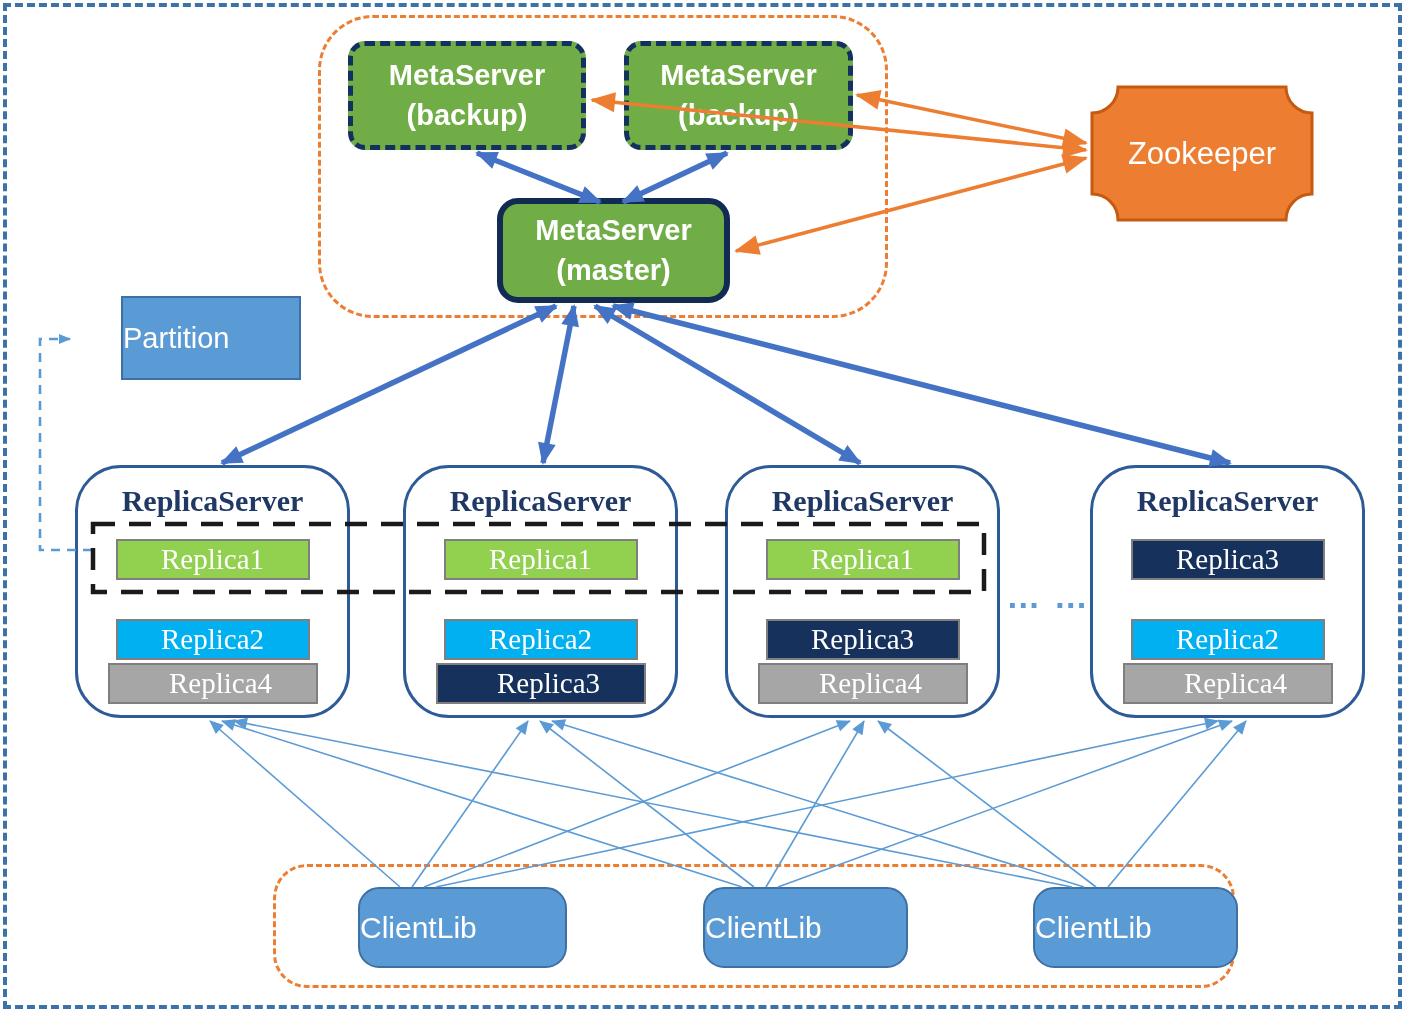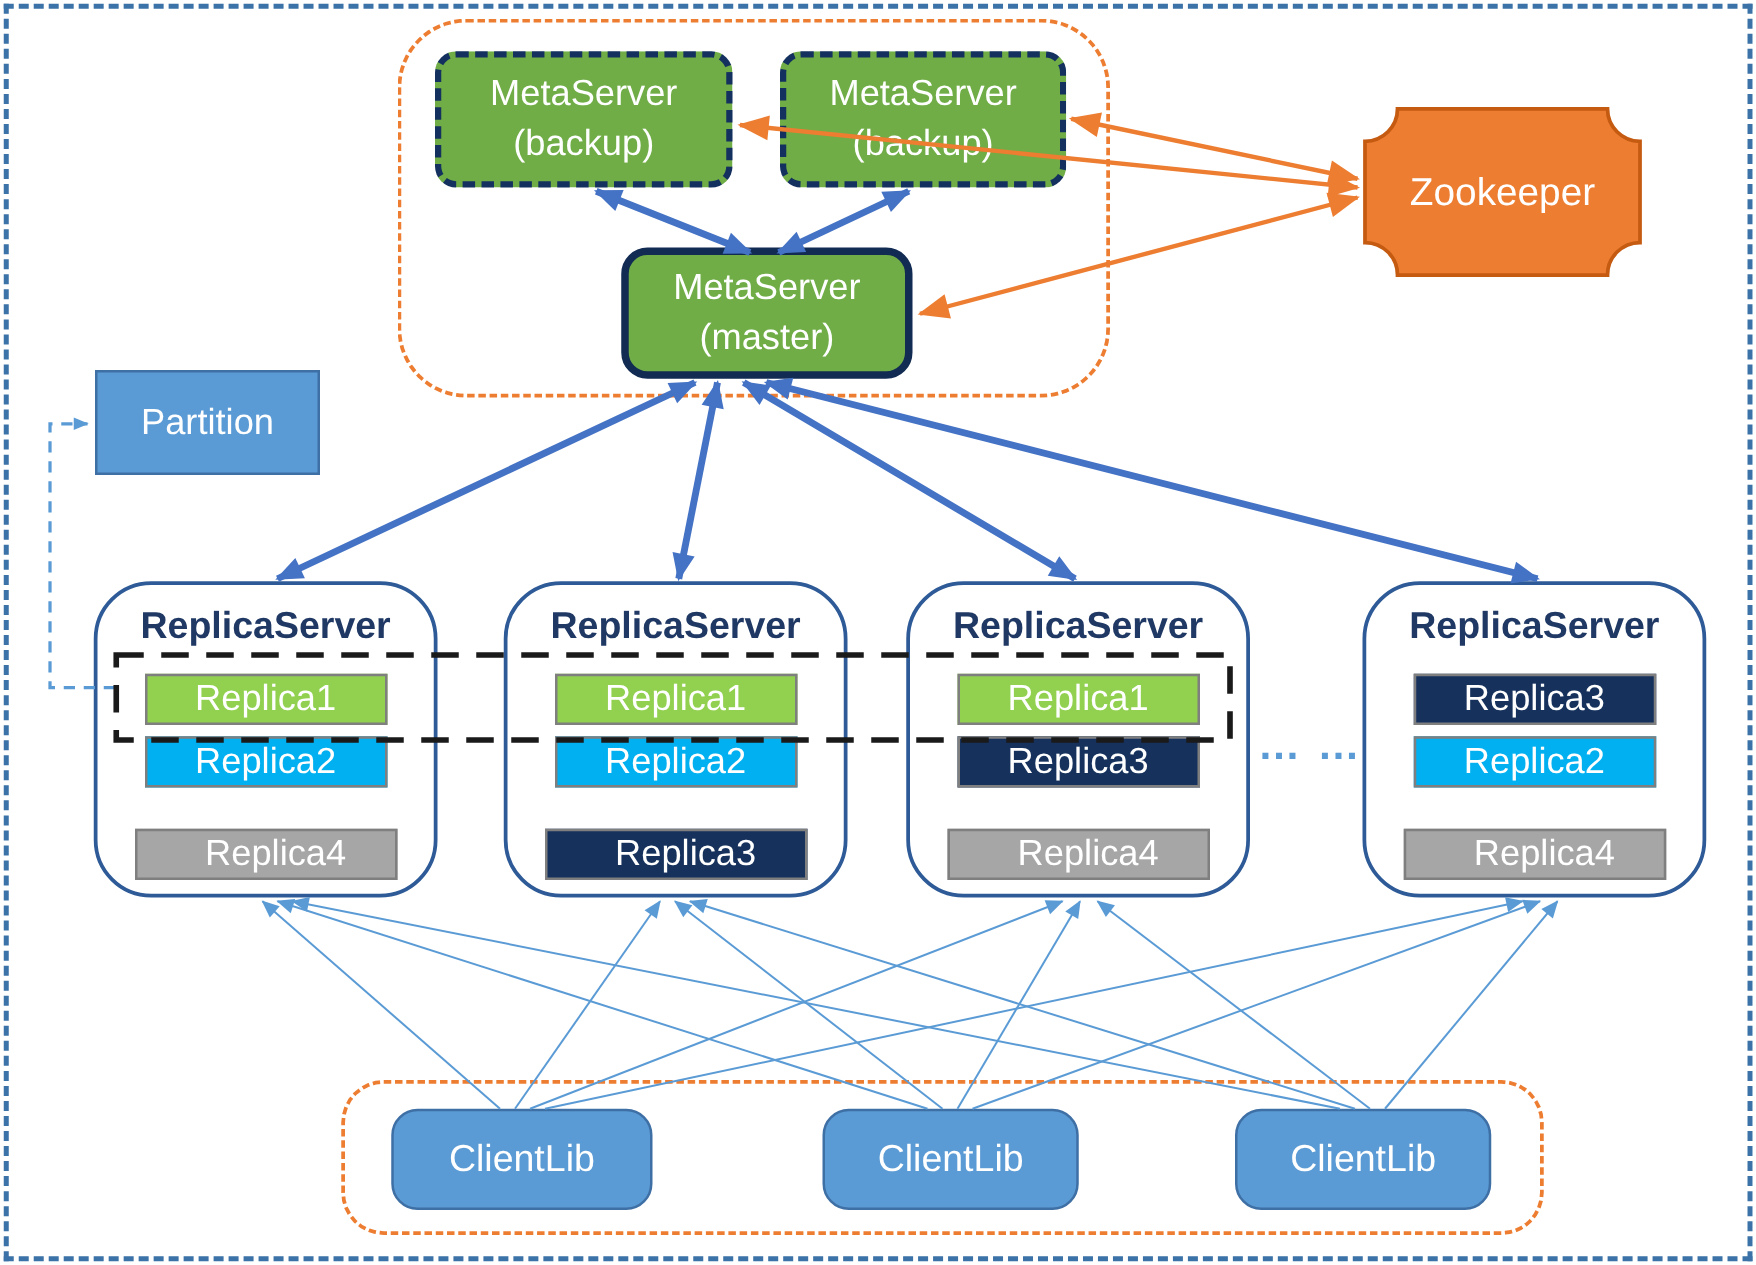--- a/index.html
+++ b/index.html
@@ -8,37 +8,37 @@
 
   .frame{position:absolute;inset:3px;border:4px dashed #3b72a8;}
 
   .abs{position:absolute;box-sizing:border-box;}
 
   
   .meta-cluster{left:318px;top:15px;width:570px;height:303px;border:3px dashed #ED7D31;border-radius:55px;}
   .client-cluster{left:273px;top:864px;width:962px;height:124px;border:3px dashed #ED7D31;border-radius:34px;}
 
   .greenbox{background:#70AD47;color:#fff;display:flex;flex-direction:column;align-items:center;justify-content:center;
-            text-align:center;font-size:29px;line-height:1.35;border-radius:17px;}
+            text-align:center;font-size:29px;line-height:1.35;border-radius:17px;font-weight:bold;}
   .backup{border:5px dashed #14305E;}
   .master{border:6px solid #112B52;border-radius:21px;}
 
-  .bluebox{background:#5B9BD5;color:#fff;display:flex;align-items:center;justify-content:center;
-           font-size:30px;border:2.5px solid #3E6FA5;}
+  .bluebox{background:#5B9BD5;color:#fff;display:flex;align-items:center;
+           font-size:30px;border:2.5px solid #3E6FA5;margin-left:45px;}
   .clientlib{border-radius:21px;}
 
   .zk-wrap{left:1090px;top:85px;width:224px;height:137px;display:flex;align-items:center;justify-content:center;}
   .zk-wrap svg{position:absolute;inset:0;}
   .zk-label{position:relative;color:#fff;font-size:31px;}
 
-  .rs{top:465px;width:275px;height:253px;background:#fff;border:3px solid #2E5B97;border-radius:46px;}
+  .rs{top:465px;width:275px;height:253px;background:#fff;border:3px solid #2E5B97;border-radius:46px;font-family:Liberation Serif, serif;}
   .rs-title{position:absolute;top:16px;left:0;right:0;text-align:center;color:#1F3864;font-size:30px;font-weight:600;}
   .chip{position:absolute;left:50%;transform:translateX(-50%);width:190px;height:37px;border:2.5px solid #7F7F7F;
         color:#fff;font-size:29px;display:flex;align-items:center;justify-content:center;}
-  .chip.r1{top:71px;} .chip.r2{top:121px;} .chip.r3{top:195px;padding-left:16px;}
+  .chip.r1{top:71px;} .chip.r2{top:151px;} .chip.r3{top:195px;padding-left:16px;}
 
   .ellipsis{left:1005px;top:577px;width:86px;text-align:center;color:#5B9BD5;font-size:34px;font-weight:bold;letter-spacing:2px;}
 
   #arrows{position:absolute;inset:0;pointer-events:none;z-index:10;}
 </style>
 </head>
 <body>
 
 <div id="canvas">
 

